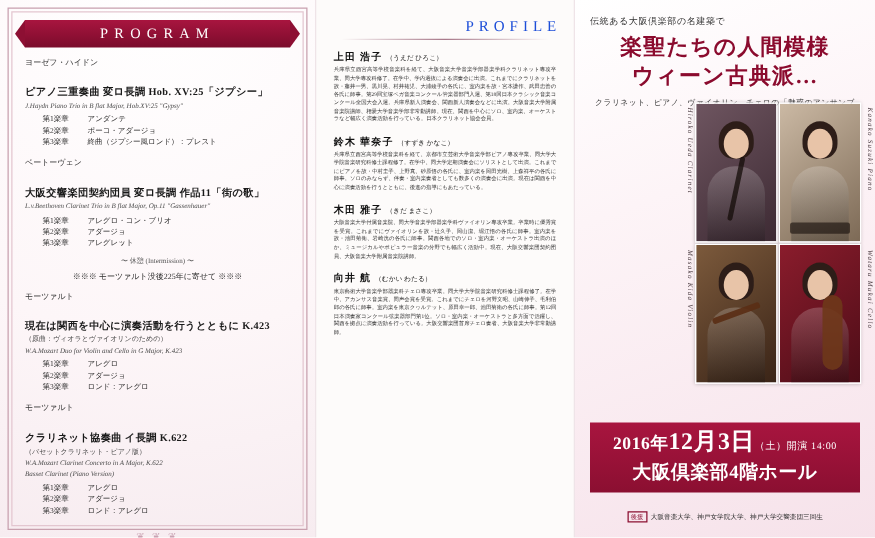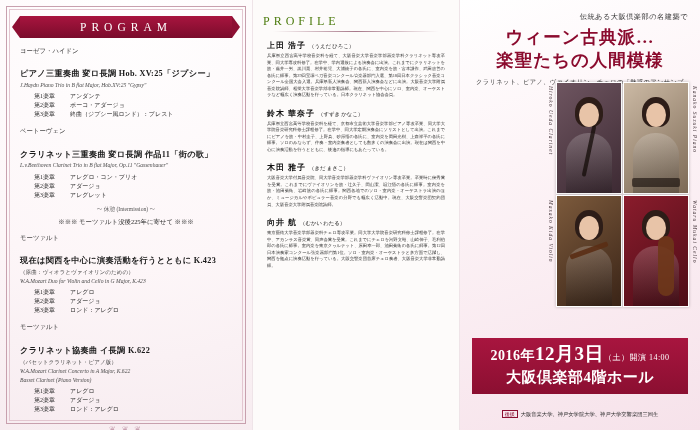--- a/index.html
+++ b/index.html
@@ -132,24 +132,24 @@
 
   
   .profile {
     width: 208px;
     background: #fdfbfa;
     padding: 10px 10px 8px 10px;
     border-left: 1px solid #efe4e8;
     border-right: 1px solid #efe4e8;
   }
   .profile-head {
-    text-align: left;
+    text-align: right;
     font-size: 12px;
     letter-spacing: 4px;
-    color: #4d7c0f;
+    color: #1d4ed8;
     font-family: "Liberation Serif", serif;
     margin: 4px 0 2px 0;
   }
   .profile-rule {
     height: 1px;
     background: linear-gradient(90deg, rgba(160,120,135,0) 0%, #a8798a 50%, rgba(160,120,135,0) 100%);
     margin: 2px 10px 8px 10px;
   }
   .bio {
     margin-bottom: 9px;
@@ -177,21 +177,21 @@
 
   
   .cover {
     position: relative;
     width: 240px;
     background: linear-gradient(160deg, #fff 0%, #fdf4f7 35%, #f6e2ea 100%);
     overflow: hidden;
   }
   .cover-pad { position: absolute; inset: 0; padding: 10px 12px; box-sizing: border-box; }
   .cover-kicker {
-    text-align: right;
+    text-align: left;
     font-size: 7.2px;
     color: #333;
     letter-spacing: 0.5px;
     margin-top: 2px;
   }
   .cover-title {
     text-align: center;
     color: #8b0b2e;
     font-weight: bold;
     font-size: 17.5px;
@@ -354,21 +354,21 @@
           </div>
           <div class="mv">
             <span class="mv-no">第3楽章</span>
             <span class="mv-name">終曲（ジプシー風ロンド）：プレスト</span>
           </div>
         </div>
       </div>
 
       <div>
         <div class="comp">ベートーヴェン</div>
-        <div class="work-title">クラリネット三重奏曲 変ロ長調 作品11「街の歌」</div>
+        <div class="work-title">大阪交響楽団契約団員 変ロ長調 作品11「街の歌」</div>
         <div class="work-sub">L.v.Beethoven     Clarinet Trio in B flat Major, Op.11 "Gassenhauer"</div>
         <div class="mv-list">
           <div class="mv">
             <span class="mv-no">第1楽章</span>
             <span class="mv-name">アレグロ・コン・ブリオ</span>
           </div>
           <div class="mv">
             <span class="mv-no">第2楽章</span>
             <span class="mv-name">アダージョ</span>
           </div>
@@ -459,22 +459,22 @@
         <span>向井 航</span><span class="kana">（むかい わたる）</span>
       </div>
       <div class="bio-text">東京藝術大学音楽学部器楽科チェロ専攻卒業。同大学大学院音楽研究科修士課程修了。在学中、アカンサス音楽賞、同声会賞を受賞。これまでにチェロを河野文昭、山崎伸子、毛利伯郎の各氏に師事。室内楽を東京クヮルテット、原田幸一郎、池田菊衛の各氏に師事。第12回日本演奏家コンクール弦楽器部門第1位。ソロ・室内楽・オーケストラと多方面で活躍し、関西を拠点に演奏活動を行っている。大阪交響楽団首席チェロ奏者、大阪音楽大学非常勤講師。</div>
     </div>
   </div>
 
   <div class="panel cover">
     <div class="cover-pad">
       <div class="cover-kicker">伝統ある大阪倶楽部の名建築で</div>
       <div class="cover-title">
+        <div>楽聖たちの人間模様</div>
         <div>ウィーン古典派…</div>
-        <div>楽聖たちの人間模様</div>
       </div>
       <div class="cover-sub">クラリネット、ピアノ、ヴァイオリン、チェロの「魅惑のアンサンブル」</div>
     </div>
 
     <div class="photos">
       <div class="photo p1 ph-bg1">
         <div class="ph-figure"></div>
         <div class="ph-hair"></div>
         <div class="ph-head"></div>
         <div class="ph-instr" style="left:30px;top:42px;width:4px;height:52px;transform:rotate(12deg);"></div>

